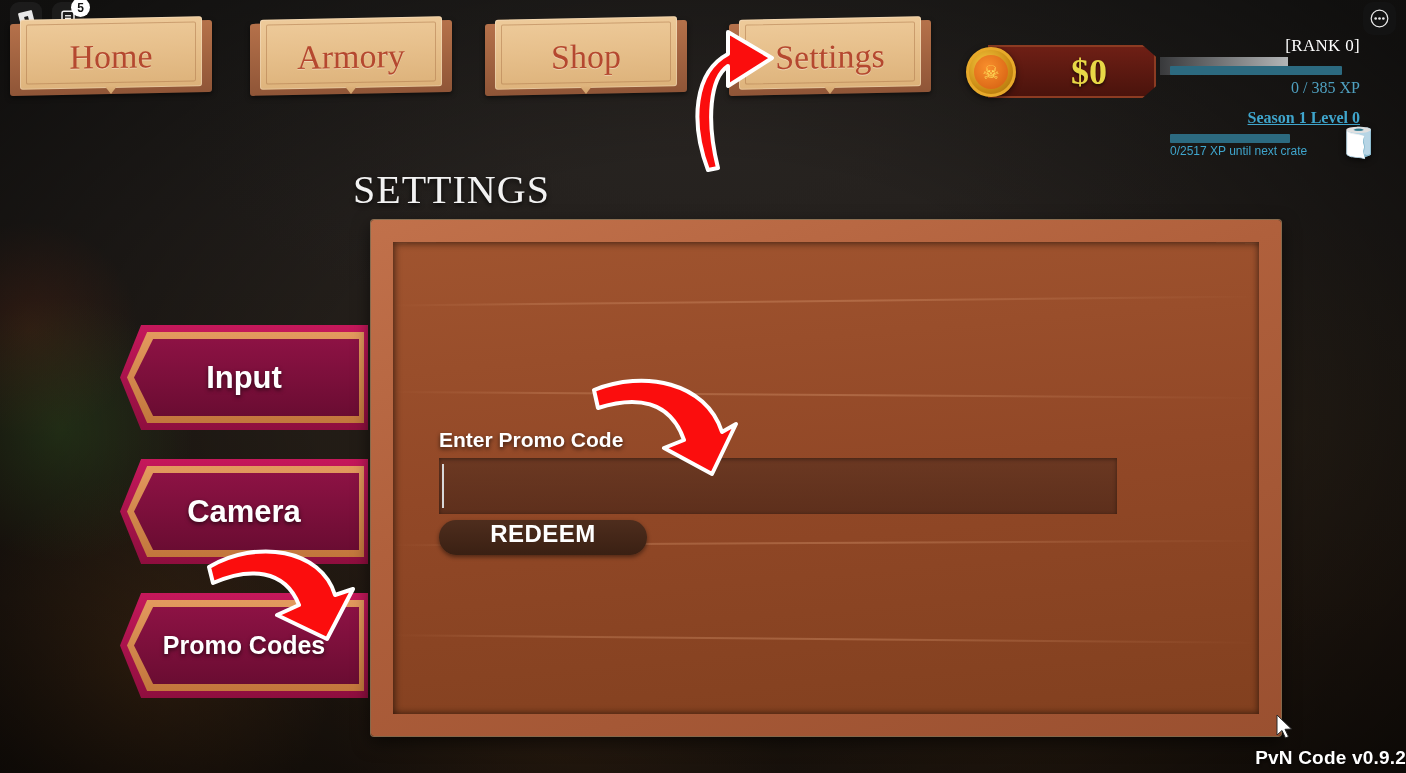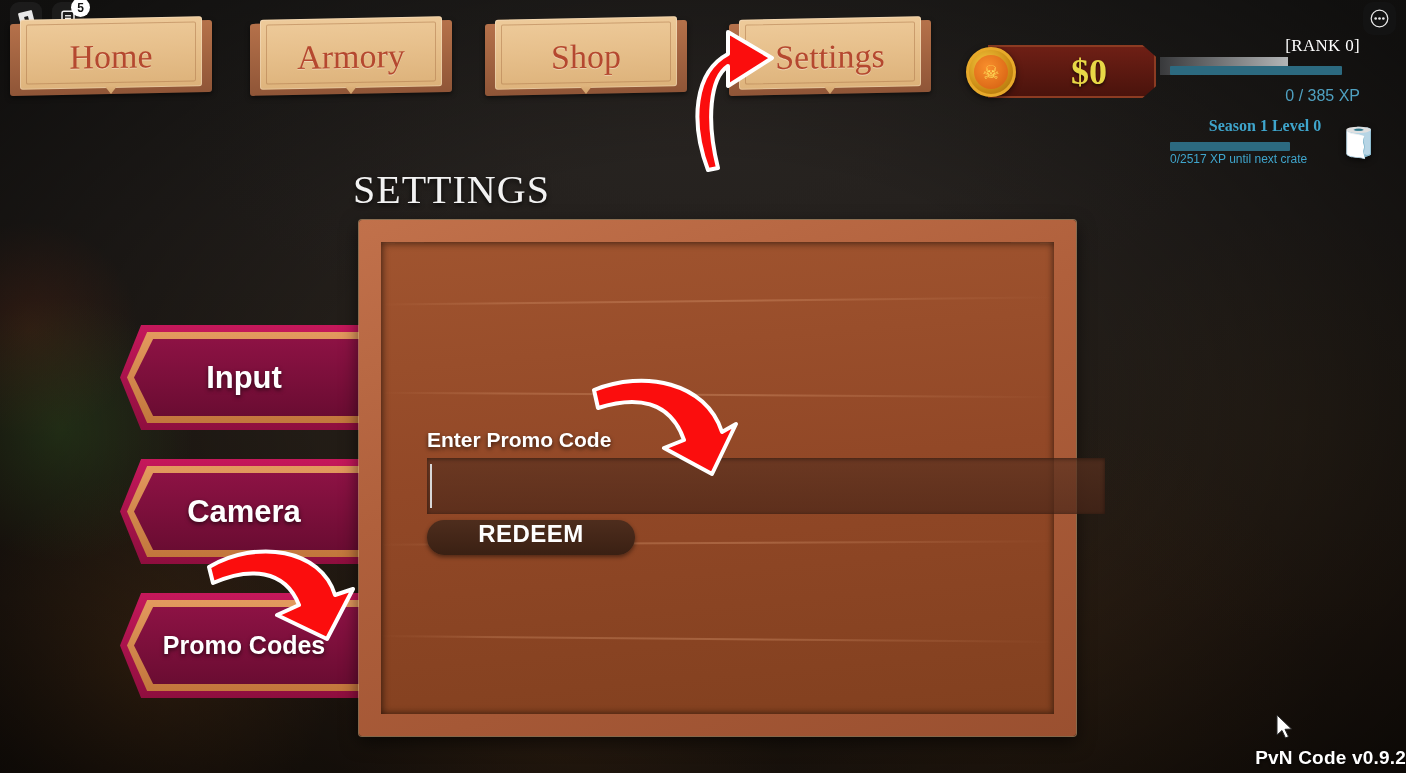--- a/index.html
+++ b/index.html
@@ -147,28 +147,28 @@
     width:128px; height:18px;
     background:linear-gradient(90deg,#3e3f42,#cfd2d4);
     opacity:.85;
   }
   .xp-bar {
     position:relative; height:9px; background:#2c6a80;
     border-radius:1px; margin-top:10px;
   }
   #xp-bar-1 { width:172px; margin-left:0; }
   #xp-text {
-    text-align:right; margin-top:12px;
-    font-family:Liberation Sans, sans-serif;
+    text-align:right; margin-top:4px;
+    font-family:Liberation Serif, serif;
     font-size:16px; color:#4fa0c0;
   }
   #season-label {
-    margin-top:12px; text-align:center;
+    margin-top:12px; text-align:right;
     font-family:"Liberation Serif", serif;
-    font-size:16px; font-weight:bold; color:#3fa5cc;
+    font-size:16px; font-weight:bold; color:#3fa5cc;text-decoration:underline;
   }
   #xp-bar-2 { width:120px; margin-top:7px; }
   #crate-text {
     margin-top:1px;
     font-family:Liberation Sans, sans-serif;
     font-size:12px; color:#3fa5cc;
   }
   #crate-icon {
     position:absolute; right:-18px; top:92px;
     font-size:30px; line-height:1;
@@ -211,22 +211,22 @@
     color:#ffffff; font-weight:bold;
     text-shadow:0 2px 4px rgba(0,0,0,.6);
     z-index:4;
   }
   #side-0 .side-label { font-size:31px; }
   #side-1 .side-label { font-size:31px; }
   #side-2 .side-label { font-size:25px; }
 
   
   #panel {
-    position:absolute; left:359px; top:220px;
-    width:717px; height:516px;
+    position:absolute; left:371px; top:220px;
+    width:910px; height:516px;
     background:linear-gradient(160deg,#c1714b 0%, #b0603c 40%, #9a5030 100%);
     border-radius:3px;
     box-shadow:0 0 0 1px rgba(230,180,130,.55), 0 6px 18px rgba(0,0,0,.6);
   }
   #panel-inner {
     position:absolute; left:22px; top:22px; right:22px; bottom:22px;
     background:
       linear-gradient(182deg, rgba(255,190,150,.07) 0 2px, rgba(0,0,0,0) 2px 60px),
       linear-gradient(178deg, rgba(255,190,150,.05) 0 2px, rgba(0,0,0,0) 2px 110px),
       linear-gradient(175deg,#a0542f 0%, #924827 48%, #82401f 100%);

